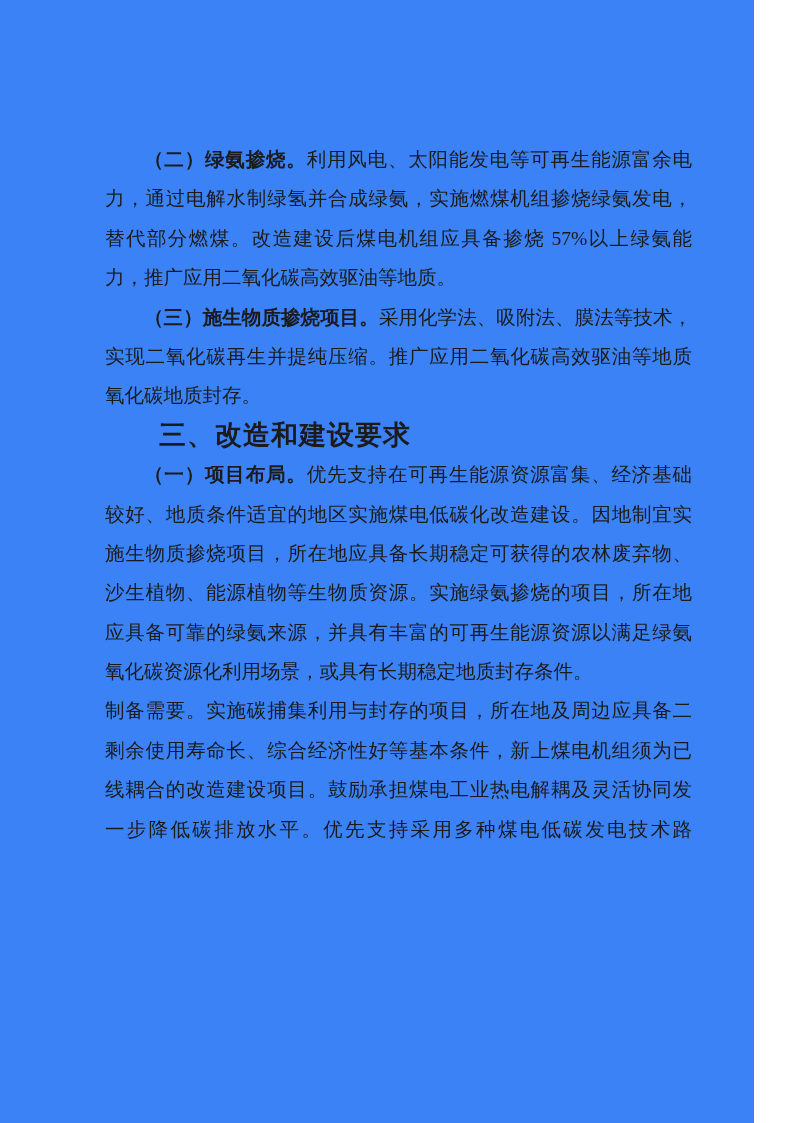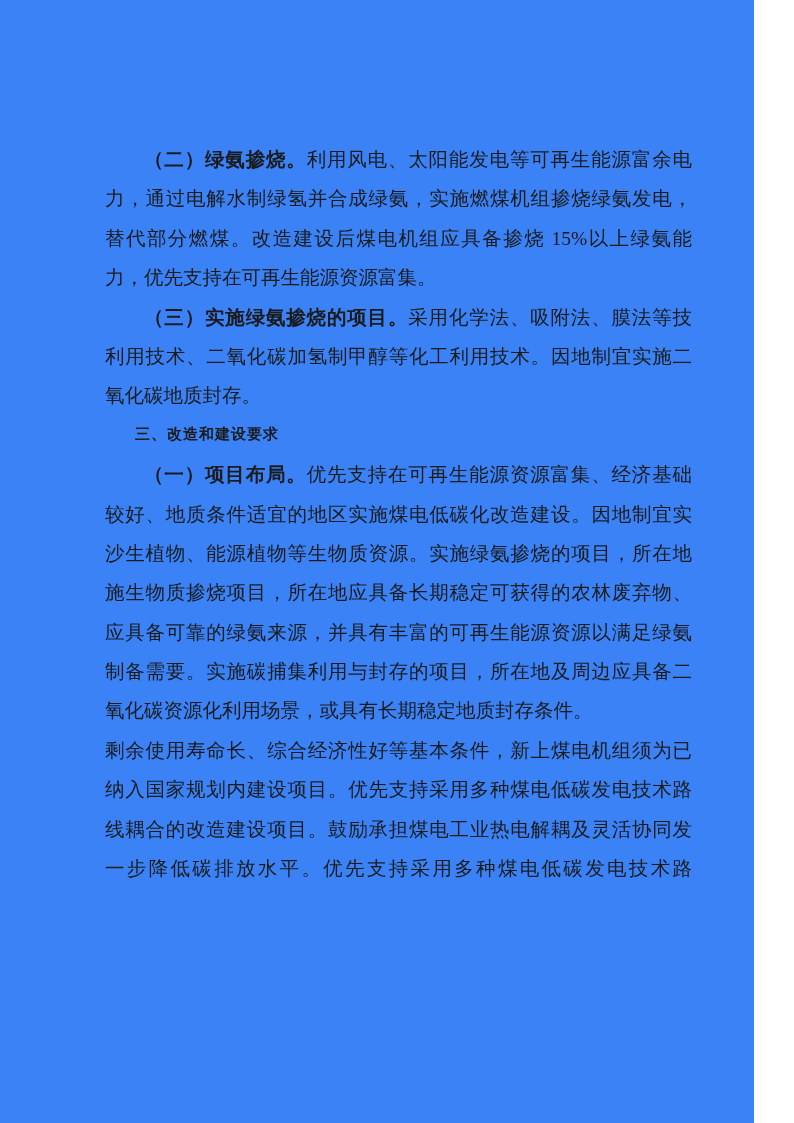--- a/index.html
+++ b/index.html
@@ -36,54 +36,53 @@
     text-align: justify;
     text-align-last: justify;
   }
   .line.indent {
     text-indent: 2em;
   }
   .line .lead {
     font-weight: bold;
   }
   .para.heading .line {
-    font-family: Liberation Mono, monospace;
+    font-family: Liberation Sans, sans-serif;
     font-weight: bold;
-    font-size: 15px;
+    font-size: 27px;
     letter-spacing: 1px;
   }
 </style>
 </head>
 <body>
 
 <div class="page">
   <div class="content">
       <div class="para body">
         <div class="line j indent"><span class="lead">（二）绿氨掺烧。</span>利用风电、太阳能发电等可再生能源富余电</div>
         <div class="line j">力，通过电解水制绿氢并合成绿氨，实施燃煤机组掺烧绿氨发电，</div>
-        <div class="line j">替代部分燃煤。改造建设后煤电机组应具备掺烧 15%以上绿氨能</div>
-        <div class="line">力，优先支持在可再生能源资源富集。</div>
+        <div class="line j">替代部分燃煤。改造建设后煤电机组应具备掺烧 57%以上绿氨能</div>
+        <div class="line">力，推广应用二氧化碳高效驱油等地质。</div>
       </div>
       <div class="para body">
-        <div class="line j indent"><span class="lead">（三）实施绿氨掺烧的项目。</span>采用化学法、吸附法、膜法等技术，</div>
-        <div class="line j">利用技术、二氧化碳加氢制甲醇等化工利用技术。因地制宜实施二</div>
+        <div class="line j indent"><span class="lead">（三）施生物质掺烧项目。</span>采用化学法、吸附法、膜法等技术，</div>
+        <div class="line j">实现二氧化碳再生并提纯压缩。推广应用二氧化碳高效驱油等地质</div>
         <div class="line">氧化碳地质封存。</div>
       </div>
       <div class="para heading">
         <div class="line indent">三、改造和建设要求</div>
       </div>
       <div class="para body">
         <div class="line j indent"><span class="lead">（一）项目布局。</span>优先支持在可再生能源资源富集、经济基础</div>
         <div class="line j">较好、地质条件适宜的地区实施煤电低碳化改造建设。因地制宜实</div>
+        <div class="line j">施生物质掺烧项目，所在地应具备长期稳定可获得的农林废弃物、</div>
         <div class="line j">沙生植物、能源植物等生物质资源。实施绿氨掺烧的项目，所在地</div>
-        <div class="line j">施生物质掺烧项目，所在地应具备长期稳定可获得的农林废弃物、</div>
         <div class="line j">应具备可靠的绿氨来源，并具有丰富的可再生能源资源以满足绿氨</div>
+        <div class="line">氧化碳资源化利用场景，或具有长期稳定地质封存条件。</div>
         <div class="line j">制备需要。实施碳捕集利用与封存的项目，所在地及周边应具备二</div>
-        <div class="line">氧化碳资源化利用场景，或具有长期稳定地质封存条件。</div>
       </div>
       <div class="para body">
         <div class="line j">剩余使用寿命长、综合经济性好等基本条件，新上煤电机组须为已</div>
-        <div class="line j">纳入国家规划内建设项目。优先支持采用多种煤电低碳发电技术路</div>
         <div class="line j">线耦合的改造建设项目。鼓励承担煤电工业热电解耦及灵活协同发</div>
         <div class="line j">一步降低碳排放水平。优先支持采用多种煤电低碳发电技术路</div>
       </div>
     </div>
 </div>
 
 </body></html>

